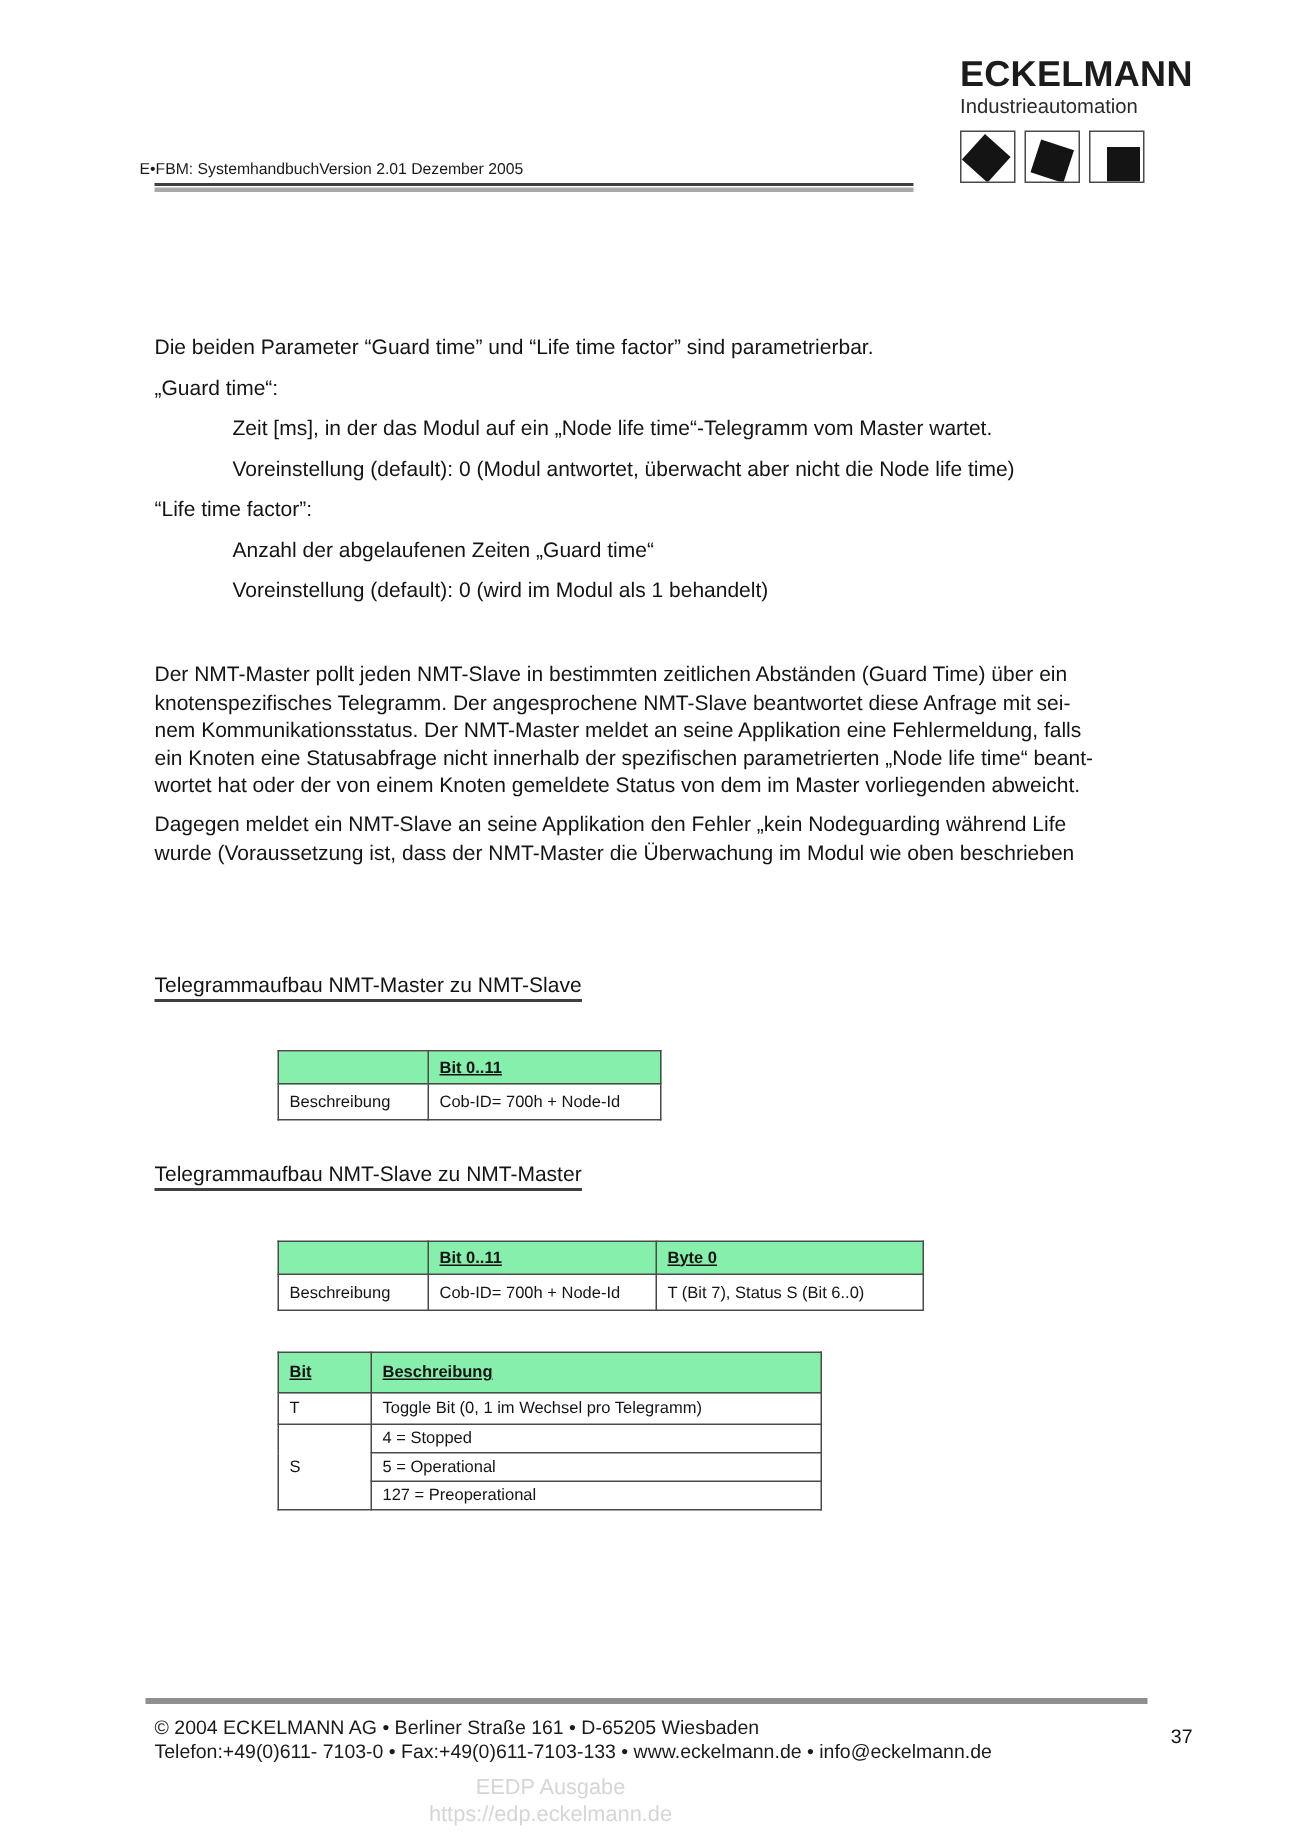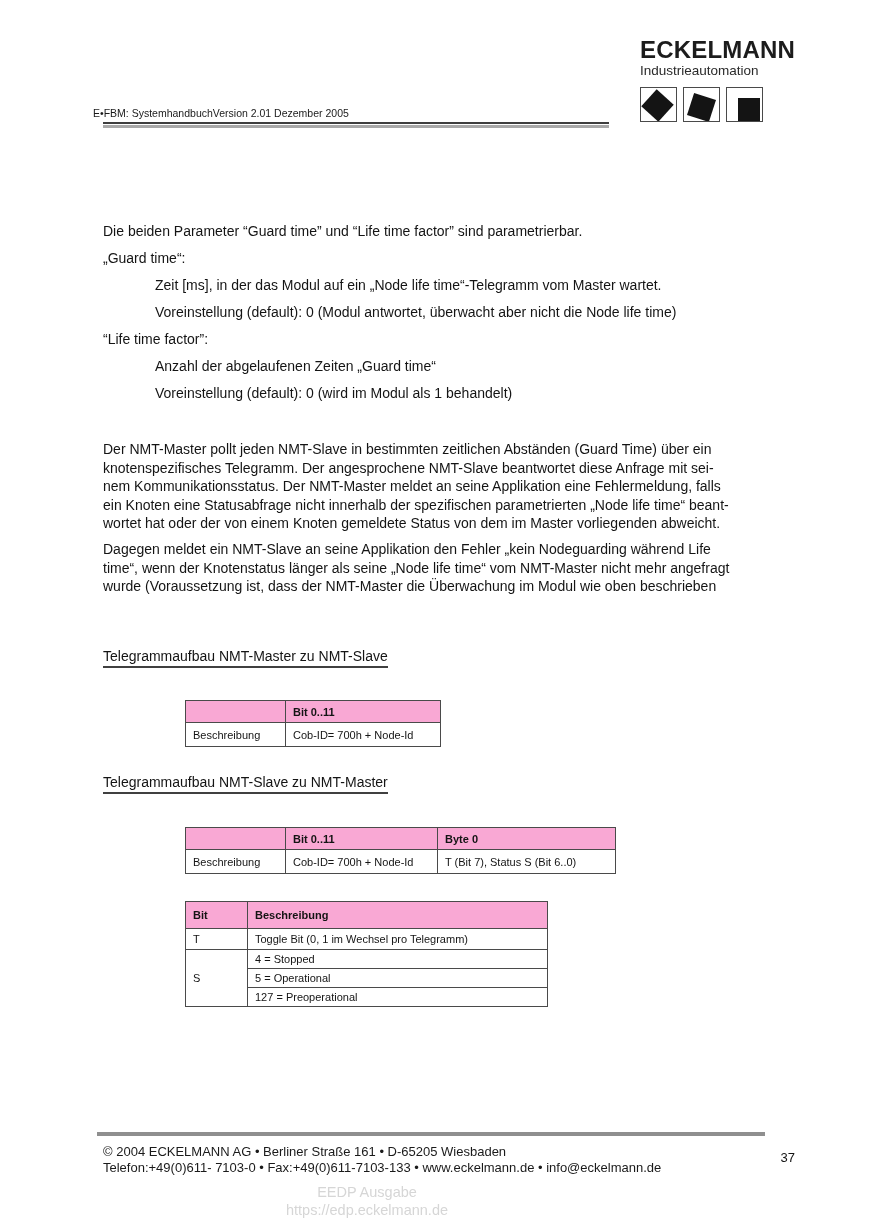--- a/index.html
+++ b/index.html
@@ -50,21 +50,21 @@
 
   .section-heading {
     position:absolute; left:103px;
     font-size:14px; color:#141414; white-space:nowrap;
     border-bottom:2px solid #404040; padding-bottom:2px;
   }
 
   
   table { border-collapse:collapse; position:absolute; font-size:11px; color:#141414; table-layout:fixed; }
   th, td { border:1px solid #4a4a4a; padding:0 7px; text-align:left; vertical-align:middle; font-weight:normal; }
-  thead th { background:#f9a8d4; font-weight:bold; }
+  thead th { background:#86efac; font-weight:bold;text-decoration:underline; }
   .tbl1 { left:185px; top:700px; }
   .tbl1 .c1 { width:100px; } .tbl1 .c2 { width:155px; }
   .tbl1 thead tr { height:22px; } .tbl1 tbody tr { height:24px; }
   .tbl2 { left:185px; top:827px; }
   .tbl2 .c1 { width:100px; } .tbl2 .c2 { width:152px; } .tbl2 .c3 { width:178px; }
   .tbl2 thead tr { height:22px; } .tbl2 tbody tr { height:24px; }
   .tbl3 { left:185px; top:901px; }
   .tbl3 .c1 { width:62px; } .tbl3 .c2 { width:300px; }
   .tbl3 thead tr { height:27px; }
   .tbl3 tbody tr.rt { height:21px; }
@@ -120,21 +120,20 @@
   <div class="para" style="top:440px">
     <div>Der NMT-Master pollt jeden NMT-Slave in bestimmten zeitlichen Abständen (Guard Time) über ein</div>
     <div>knotenspezifisches Telegramm. Der angesprochene NMT-Slave beantwortet diese Anfrage mit sei-</div>
     <div>nem Kommunikationsstatus. Der NMT-Master meldet an seine Applikation eine Fehlermeldung, falls</div>
     <div>ein Knoten eine Statusabfrage nicht innerhalb der spezifischen parametrierten „Node life time“ beant-</div>
     <div>wortet hat oder der von einem Knoten gemeldete Status von dem im Master vorliegenden abweicht.</div>
   </div>
 
   <div class="para" style="top:540px">
     <div>Dagegen meldet ein NMT-Slave an seine Applikation den Fehler „kein Nodeguarding während Life</div>
-    <div>time“, wenn der Knotenstatus länger als seine „Node life time“ vom NMT-Master nicht mehr angefragt</div>
     <div>wurde (Voraussetzung ist, dass der NMT-Master die Überwachung im Modul wie oben beschrieben</div>
   </div>
 
   <div class="section-heading" style="top:648px">Telegrammaufbau NMT-Master zu NMT-Slave</div>
 
   <table class="tbl1">
     <thead>
       <tr>
         <th class="c1"></th>
         <th class="c2">Bit 0..11</th>

